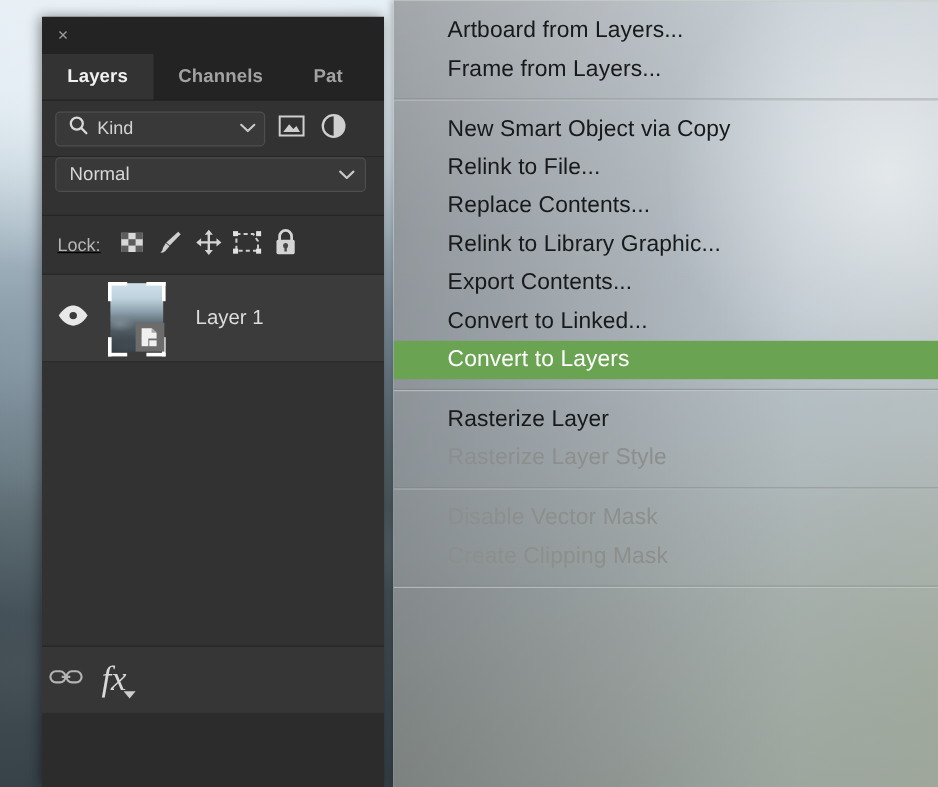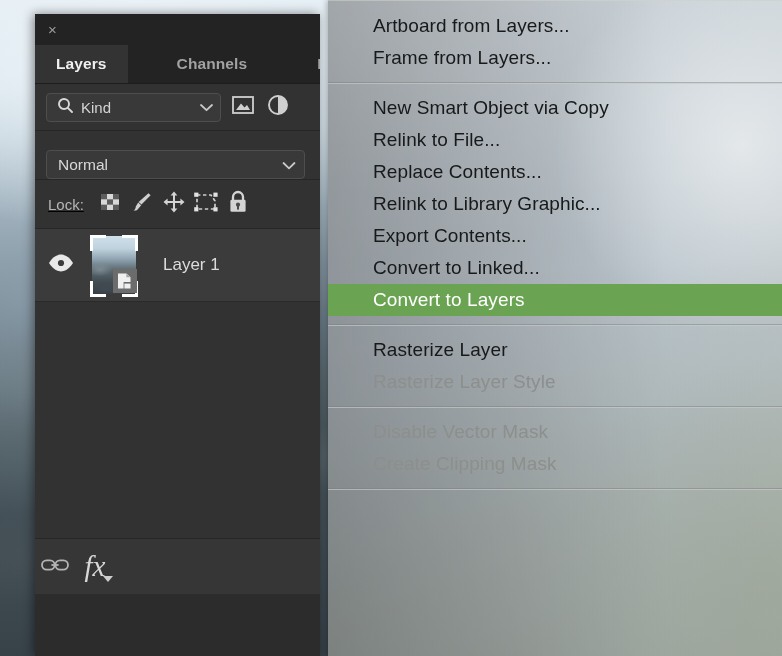--- a/index.html
+++ b/index.html
@@ -79,21 +79,20 @@
     text-align: center;
     cursor: default;
   }
 
   .panel-tabs {
     height: 38px;
     background: #232323;
     display: flex;
     align-items: stretch;
     border-bottom: 1px solid #1d1d1d;
-    gap: 28px;
   }
   .tab {
     display: flex;
     align-items: center;
     padding: 0 21px;
     font-size: 15.5px;
     font-weight: bold;
     color: #a2a2a2;
     letter-spacing: 0.1px;
     cursor: default;
@@ -138,21 +137,21 @@
     margin-left: 9px;
     display: flex;
     align-items: center;
     justify-content: center;
     cursor: default;
   }
 
   .blend-row {
     height: 48px;
     display: flex;
-    align-items: flex-end;
+    align-items: flex-start;
     padding-left: 11px;
     border-bottom: 1px solid #262626;
     background: #323232;
   }
   .blend-select {
     width: 259px;
     height: 29px;
     background: #393939;
     border: 1px solid #4e4e4e;
     border-radius: 4px;

